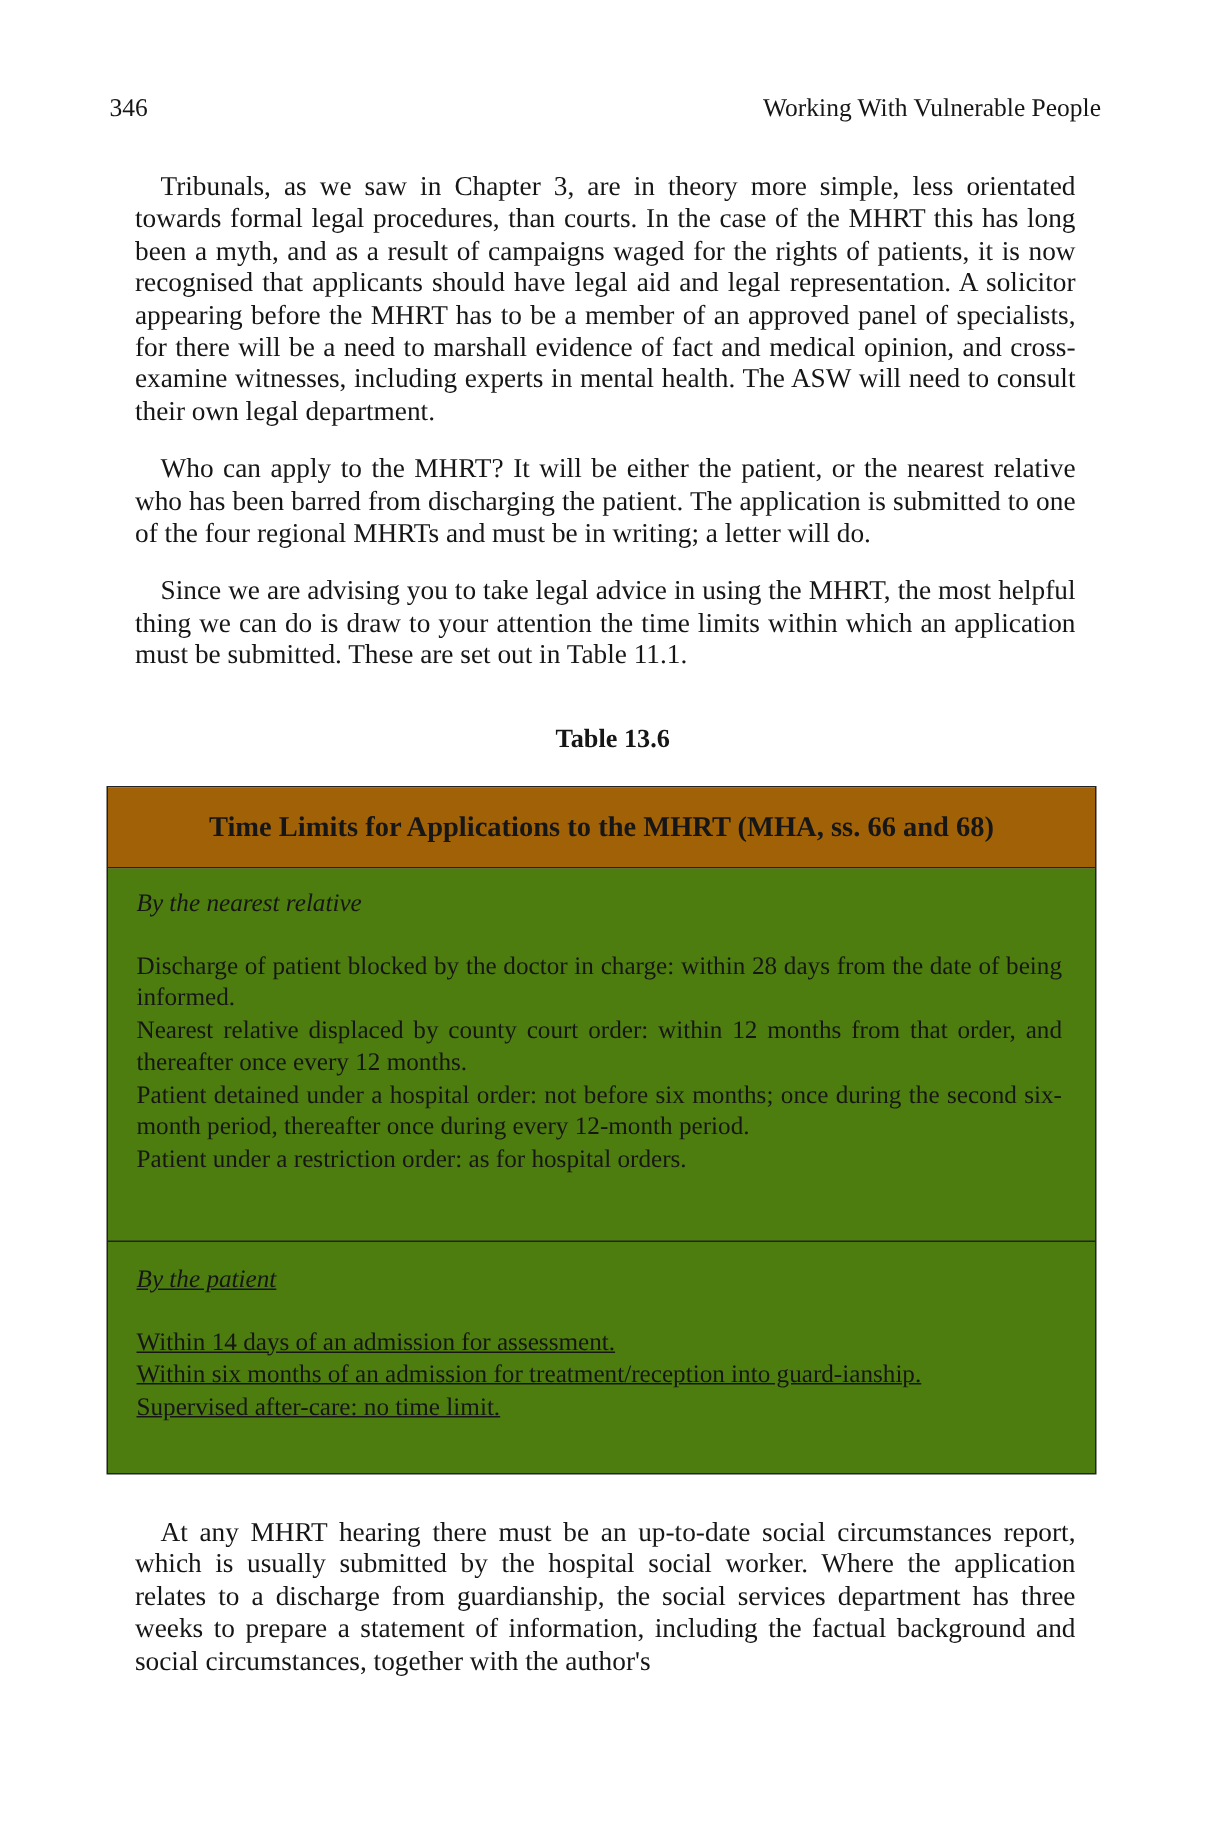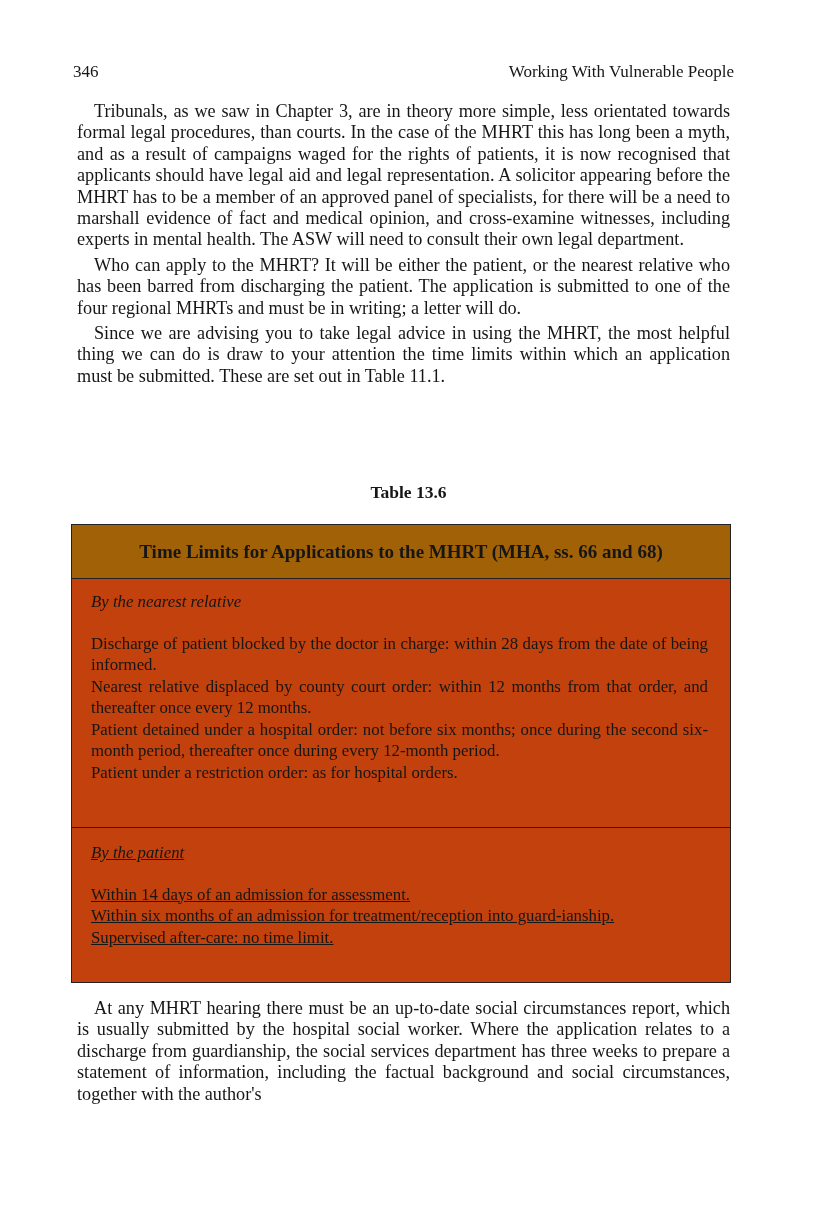--- a/index.html
+++ b/index.html
@@ -4,30 +4,30 @@
   <style>
     html, body { margin: 0; padding: 0; background: #ffffff; }
     body { width: 817px; height: 1232px; position: relative; overflow: hidden; color: #161616;
       font-family: "Liberation Serif", "DejaVu Serif", serif; }
     .page { position: absolute; left: 0; top: 0; width: 817px; height: 1232px; }
     .running-head { position: absolute; top: 62px; left: 73px; width: 661px; font-size: 17px; }
     .running-head .pgno { position: absolute; left: 0; top: 0; }
     .running-head .title { position: absolute; right: 0; top: 0; }
     .body-text { position: absolute; left: 73px; width: 661px; font-size: 18.2px; line-height: 21.4px;
       text-align: justify; }
-    .body-text p { margin: 4px; text-indent: 17px; }
+    .body-text p { margin: 17px; text-indent: 17px; }
     .t1 { top: 97px; }
     .t2 { top: 994px; }
     .table-caption { position: absolute; top: 482px; left: 0; width: 817px; text-align: center;
       font-weight: bold; font-size: 17.5px; }
     .tbl { position: absolute; left: 71px; top: 524px; width: 660px; border: 1.6px solid #222;
       box-sizing: border-box; }
     .tbl-head { height: 53px; border-bottom: 1.6px solid #222; background: #a16207;
       display: flex; align-items: center; justify-content: center; font-weight: bold; font-size: 19px; }
-    .sec { background: #c2410c; padding: 0 22px 0 19px; font-size: 16.8px; line-height: 21.5px; }
+    .sec { background: #4d7c0f; padding: 0 22px 0 19px; font-size: 16.8px; line-height: 21.5px; }
     .sec1 { height: 249px; border-bottom: 1.4px solid #222; box-sizing: border-box; padding-top: 12px; }
     .sec2 { height: 154px; box-sizing: border-box; padding-top: 14px; text-decoration: underline; }
     .sec .label { font-style: italic; margin-bottom: 20px; }
     .sec .item { text-align: justify; }
     .sec .item:first-of-type { }
   </style>
 </head>
 <body>
 
 <div class="page">

